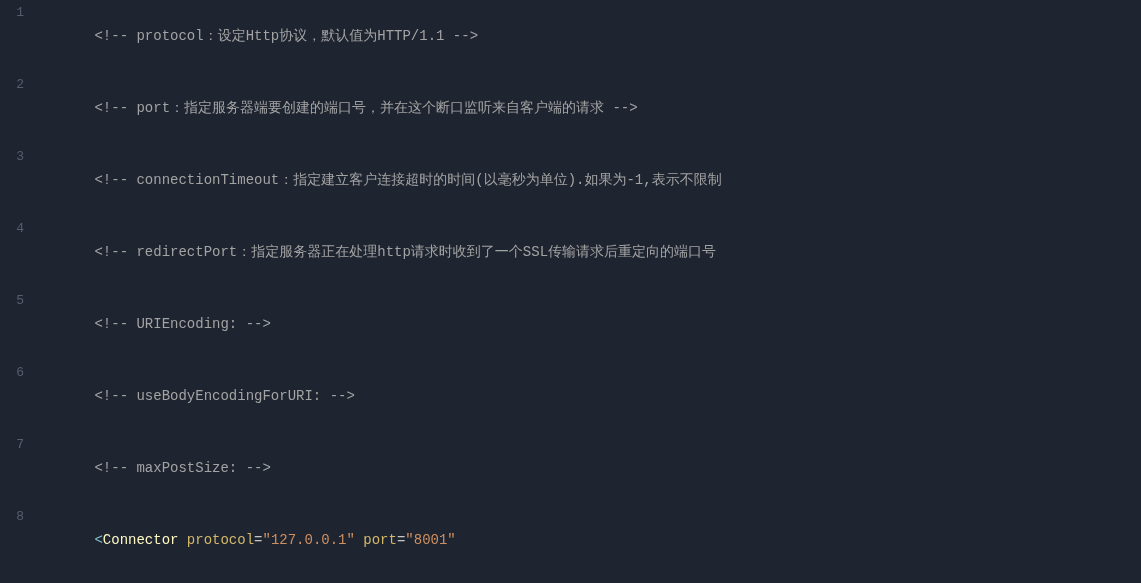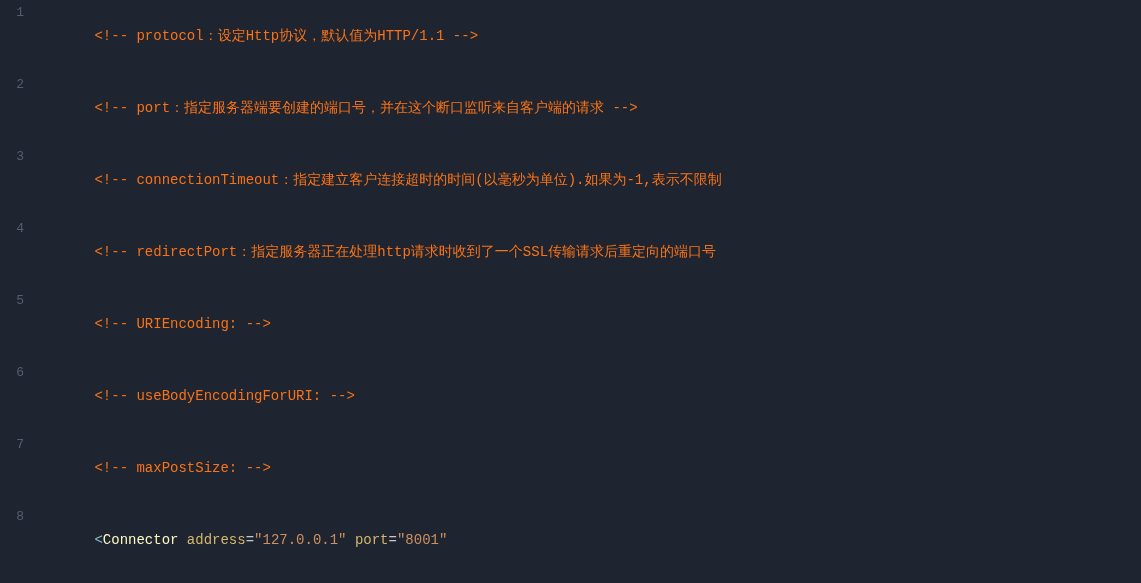--- a/index.html
+++ b/index.html
@@ -42,21 +42,21 @@
       font-size: 13px;
     }
 
     .line-content {
       flex: 1;
       white-space: pre;
       padding-left: 4px;
     }
 
     .comment {
-      color: #f97316;
+      color: #a3a3a3;
     }
 
     .tag-bracket {
       color: #7fc1c8;
     }
 
     .tag-name {
       color: #fef9c3;
     }
 
@@ -122,21 +122,21 @@
   <div class="code-line">
     <span class="line-number">7</span>
     <span class="line-content">
       <span class="comment">&lt;!-- maxPostSize: --&gt;</span>
     </span>
   </div>
 
   <div class="code-line">
     <span class="line-number">8</span>
     <span class="line-content">
-      <span class="tag-bracket">&lt;</span><span class="tag-name">Connector</span><span class="text-normal"> </span><span class="attr-name">address</span><span class="text-normal">=</span><span class="attr-value">"127.0.0.1"</span><span class="text-normal"> </span><span class="attr-name">port</span><span class="text-normal">=</span><span class="attr-value">"8001"</span>
+      <span class="tag-bracket">&lt;</span><span class="tag-name">Connector</span><span class="text-normal"> </span><span class="attr-name">protocol</span><span class="text-normal">=</span><span class="attr-value">"127.0.0.1"</span><span class="text-normal"> </span><span class="attr-name">port</span><span class="text-normal">=</span><span class="attr-value">"8001"</span>
     </span>
   </div>
 
   <div class="code-line">
     <span class="line-number">9</span>
     <span class="line-content">
       
     </span>
   </div>
 

